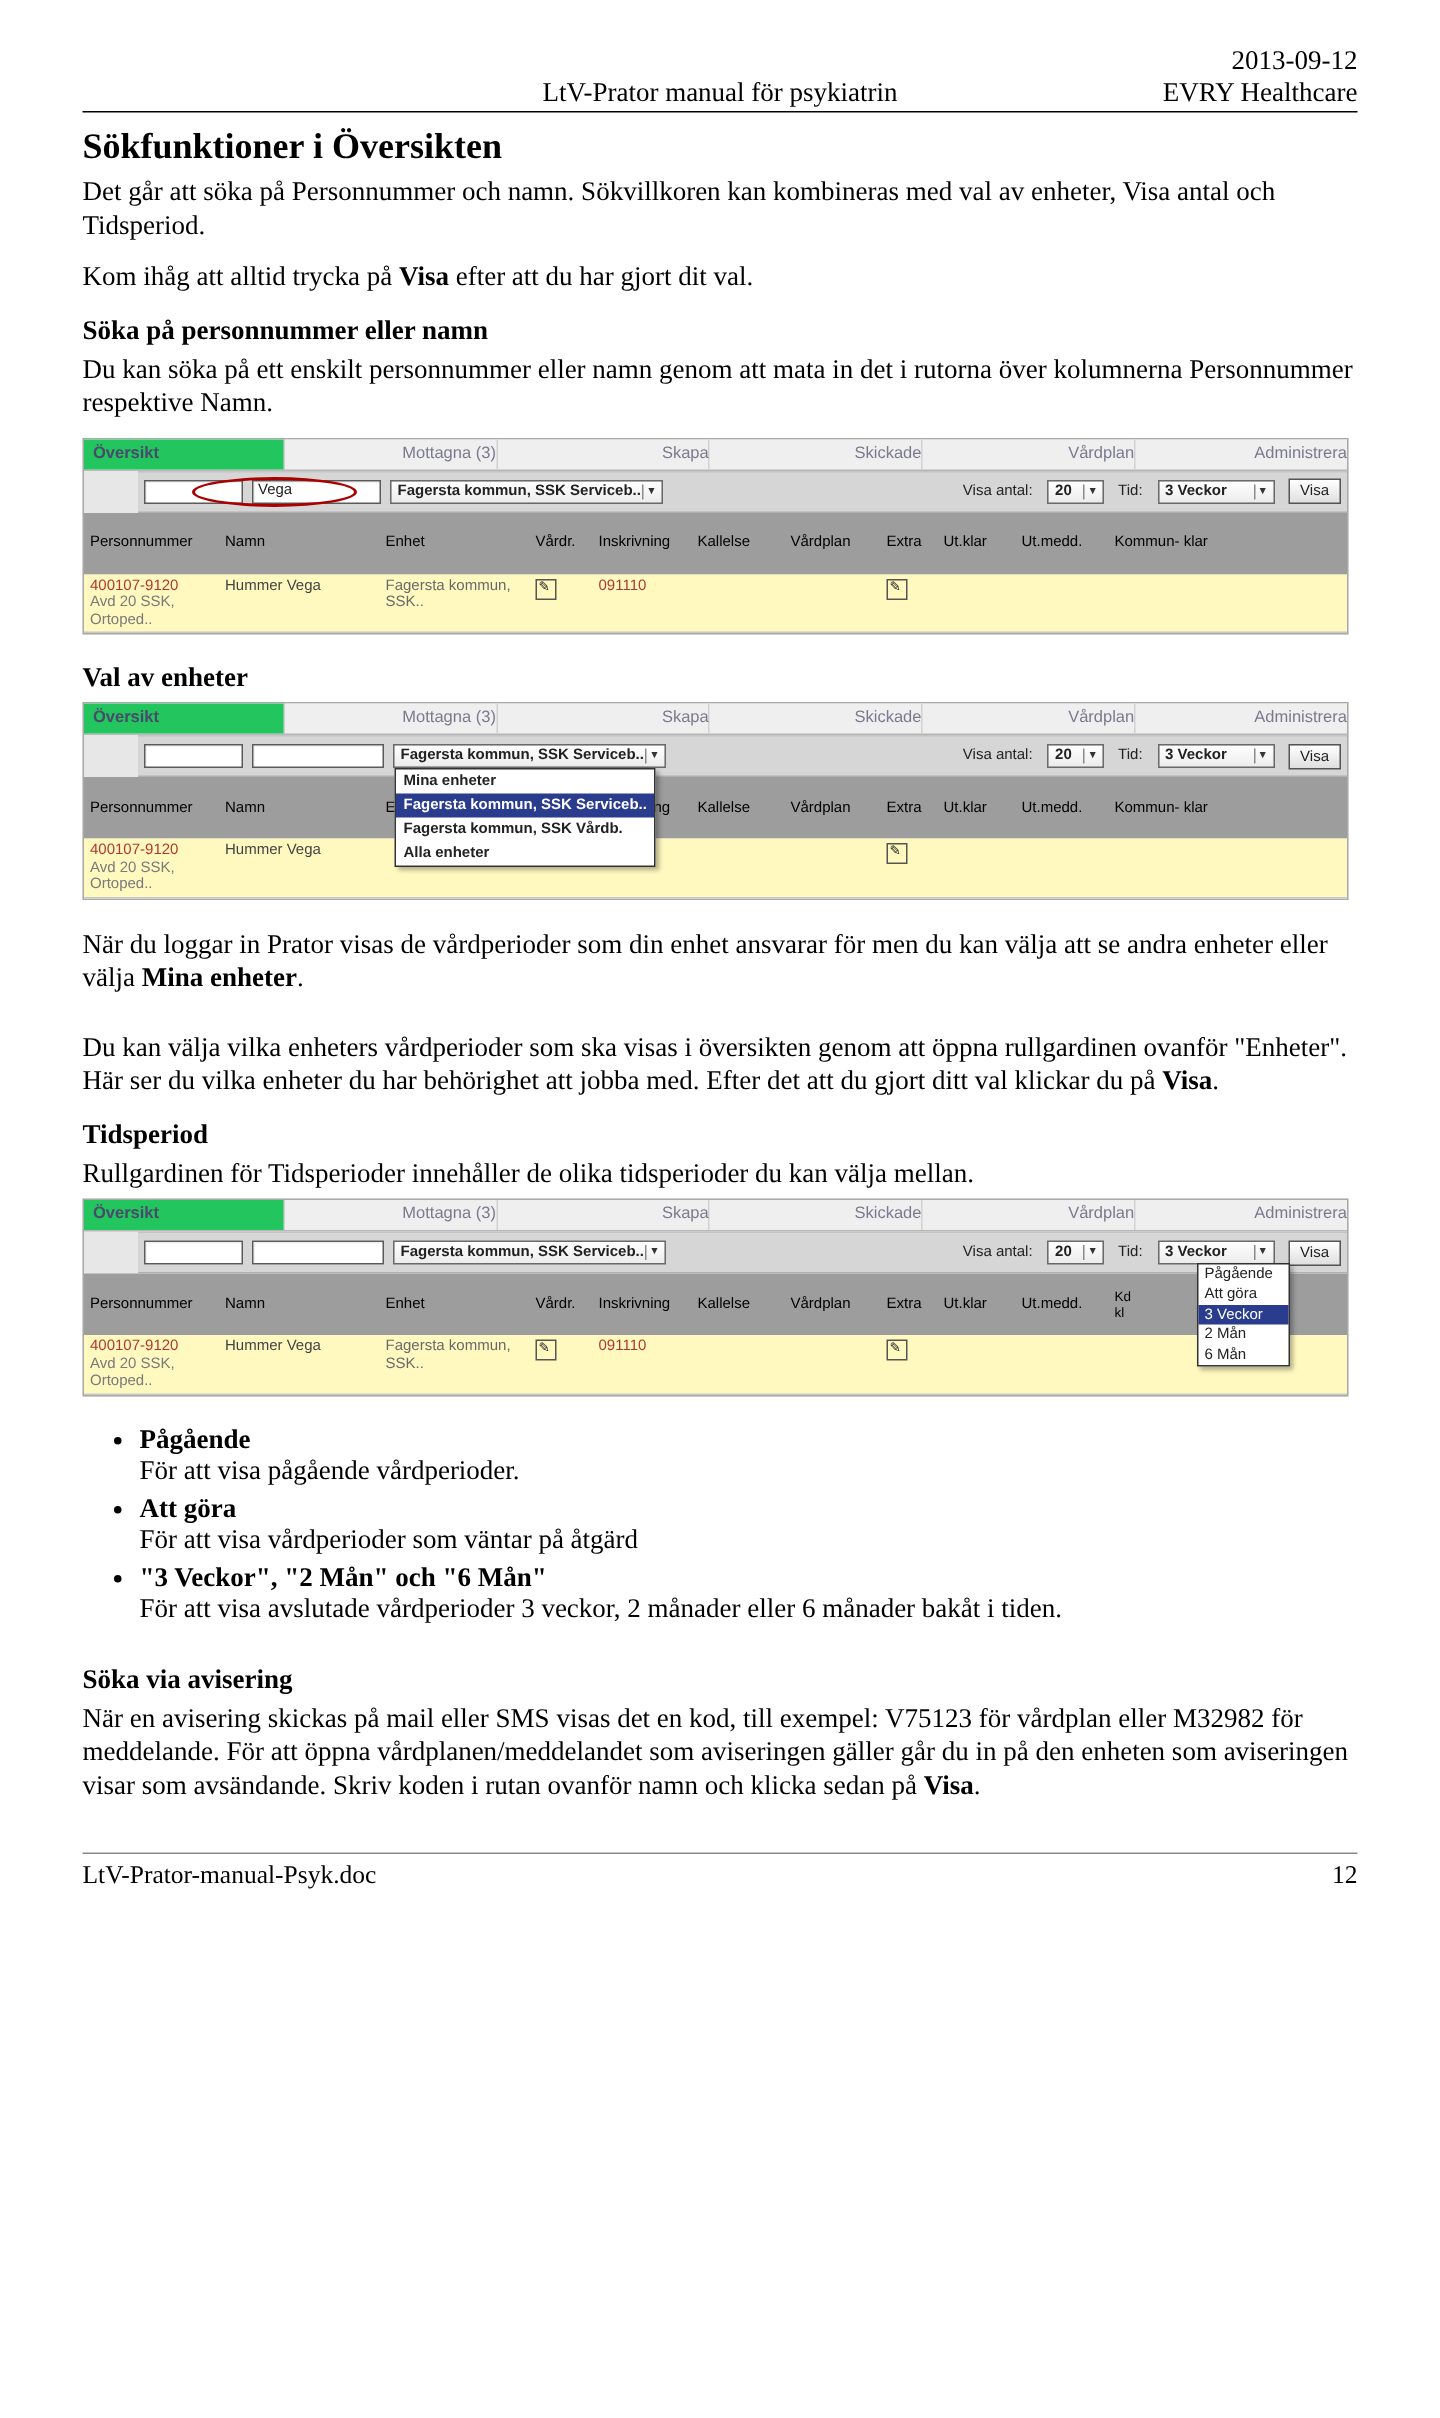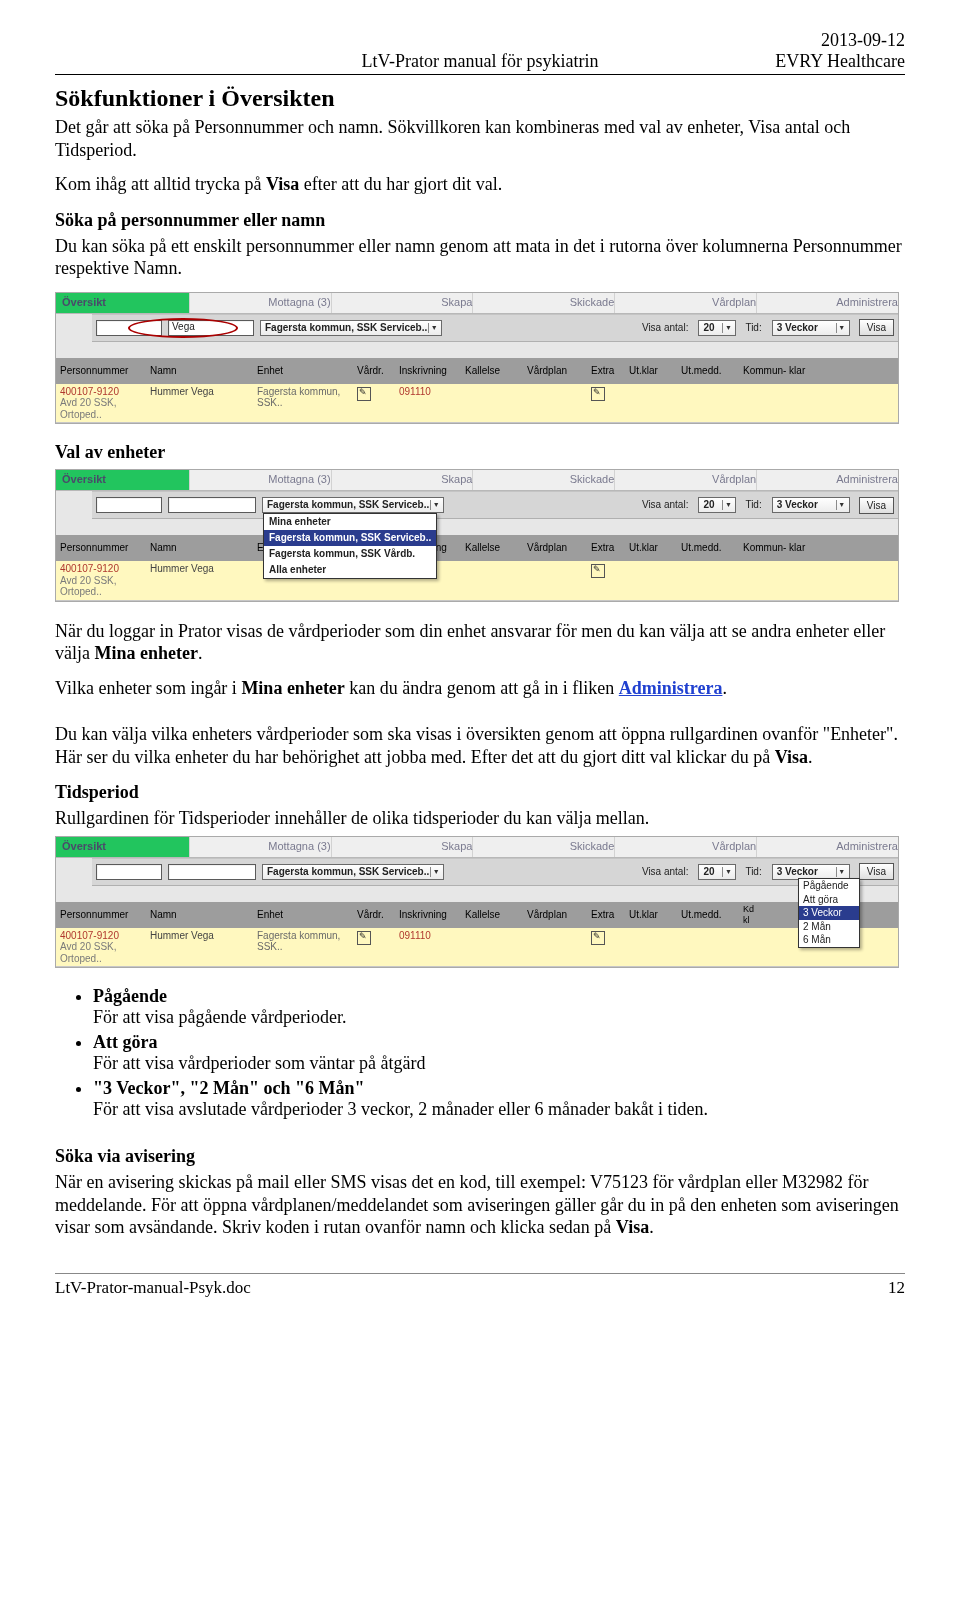--- a/index.html
+++ b/index.html
@@ -121,25 +121,24 @@
     padding: 0 7px;
     font-size: 10px;
     line-height: 15px;
   }
   .gridhead {
     display: grid;
     grid-template-columns: 88px 105px 98px 40px 64px 60px 62px 36px 50px 60px 80px;
     background: #9d9d9d;
     color: #000;
     font-size: 10px;
-    height: 26px;
+    height: 41px;
     align-items: center;
     padding-left: 4px;
     gap: 2px;
-    margin-top: 16px;
   }
   .gridhead div { font-size: 10px; }
   .gridrow {
     display: grid;
     grid-template-columns: 88px 105px 98px 40px 64px 60px 62px 36px 50px 60px 80px;
     background: #fff8bf;
     min-height: 26px;
     padding: 2px 0 2px 4px;
     font-size: 10px;
     border-bottom: 1px solid #c7c7c7;
@@ -370,23 +369,20 @@
         <div></div>
       <div><span class="cell-iconbox"></span></div>
       <div></div>
         <div></div>
         <div></div>
     </div>
   </div>
 
   <p>
     <span>När du loggar in Prator visas de vårdperioder som din enhet ansvarar för men du kan välja att se andra enheter eller välja </span><span class="bold">Mina enheter</span>.
-  </p>
-  <p>
-    <span>Vilka enheter som ingår i </span><span class="bold">Mina enheter</span><span> kan du ändra genom att gå in i fliken </span><a class="link bold">Administrera</a><span>.</span>
   </p>
 
   <p style="margin-top:24px">
     <span>Du kan välja vilka enheters vårdperioder som ska visas i översikten genom att öppna rullgardinen ovanför "Enheter". Här ser du vilka enheter du har behörighet att jobba med. Efter det att du gjort ditt val klickar du på </span><span class="bold">Visa</span><span>.</span>
   </p>
 
   <div class="subhead">Tidsperiod</div>
   <p style="margin-bottom:4px">Rullgardinen för Tidsperioder innehåller de olika tidsperioder du kan välja mellan.</p>
 
   <div class="app-shot">

